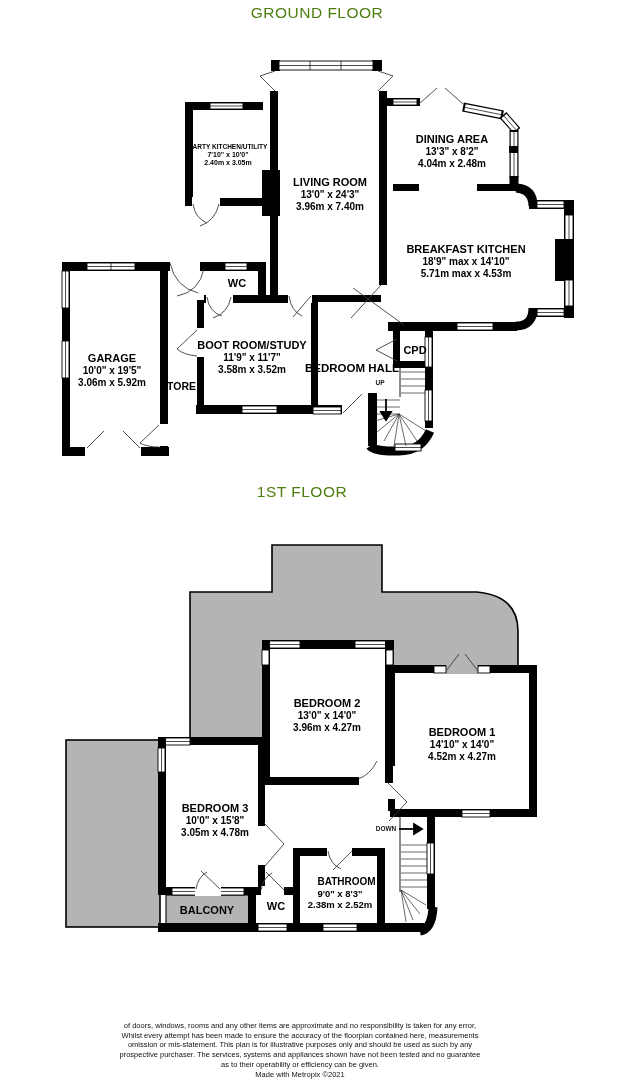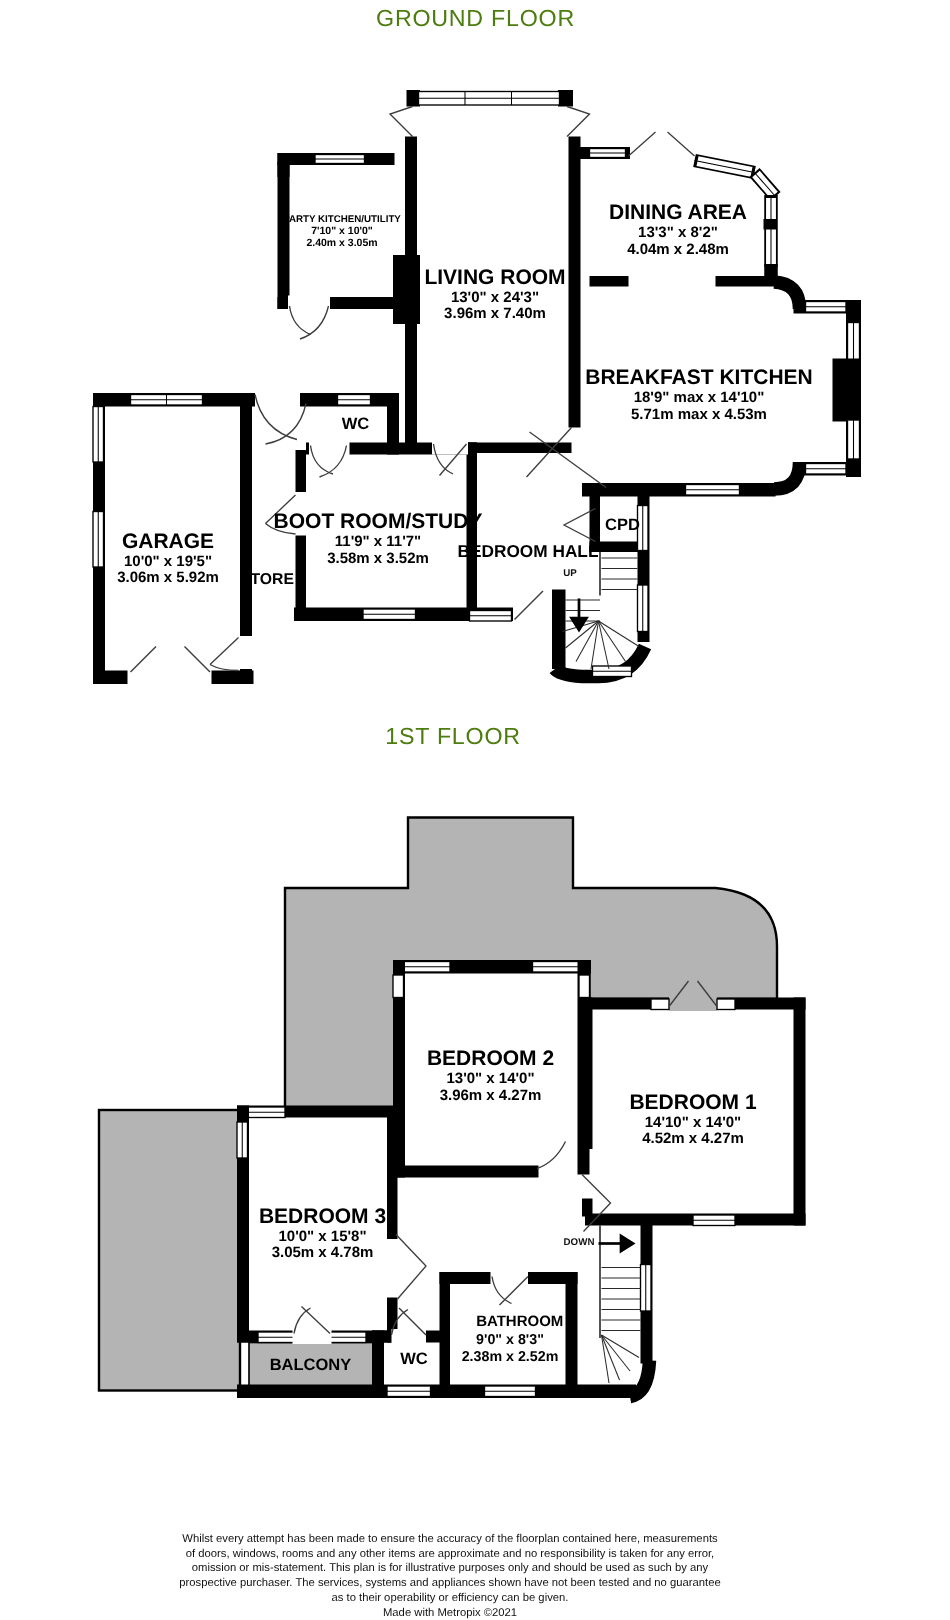--- a/index.html
+++ b/index.html
@@ -17,21 +17,21 @@
   .winpathw{fill:none;stroke:#fff;stroke-width:6.6;}
   .winpathm{fill:none;stroke:#000;stroke-width:0.7;}
   .gray{fill:#b4b4b4;stroke:#000;stroke-width:1.6;}
   .grayfill{fill:#b4b4b4;}
   .arrow{stroke:#000;stroke-width:1.8;fill:#000;}
 
   .title{position:absolute;transform:translateX(-50%);font-size:15.5px;letter-spacing:0.5px;
          color:#4d7c0f;white-space:nowrap;}
   .lbl{position:absolute;transform:translateX(-50%);text-align:center;font-weight:bold;
        color:#000;white-space:nowrap;line-height:1.18;}
-  .n11{font-size:14px;}
+  .n11{font-size:11px;}
   .d10{font-size:10px;}
   .n10{font-size:10px;margin-left:13px;}
   .d95{font-size:9.5px;}
   .n65{font-size:6.5px;}
   .d7{font-size:7px;}
   .single11{font-size:11px;}
   .single115{font-size:11.5px;}
   .single105{font-size:10.5px;}
   .tiny{font-size:6.5px;font-weight:bold;color:#111;}
   #footer{position:absolute;left:0;top:1021px;width:600px;text-align:center;
@@ -355,21 +355,21 @@
 <div class="lbl" style="left:340px;top:876px">
   <div class="n10">BATHROOM</div>
   <div class="d95">9'0"  x 8'3"</div>
   <div class="d95">2.38m  x 2.52m</div>
 </div>
 <div class="lbl single11" style="left:207px;top:904px">BALCONY</div>
 <div class="lbl single11" style="left:276px;top:900px">WC</div>
 <div class="lbl tiny" style="left:386px;top:825px">DOWN</div>
 
 <div id="footer">
+  <div>of doors, windows, rooms and any other items are approximate and no responsibility is taken for any error,</div>
   <div>Whilst every attempt has been made to ensure the accuracy of the floorplan contained here, measurements</div>
-  <div>of doors, windows, rooms and any other items are approximate and no responsibility is taken for any error,</div>
   <div>omission or mis-statement. This plan is for illustrative purposes only and should be used as such by any</div>
   <div>prospective purchaser. The services, systems and appliances shown have not been tested and no guarantee</div>
   <div>as to their operability or efficiency can be given.</div>
   <div>Made with Metropix ©2021</div>
 </div>
 
 </div>
 
 </body></html>

